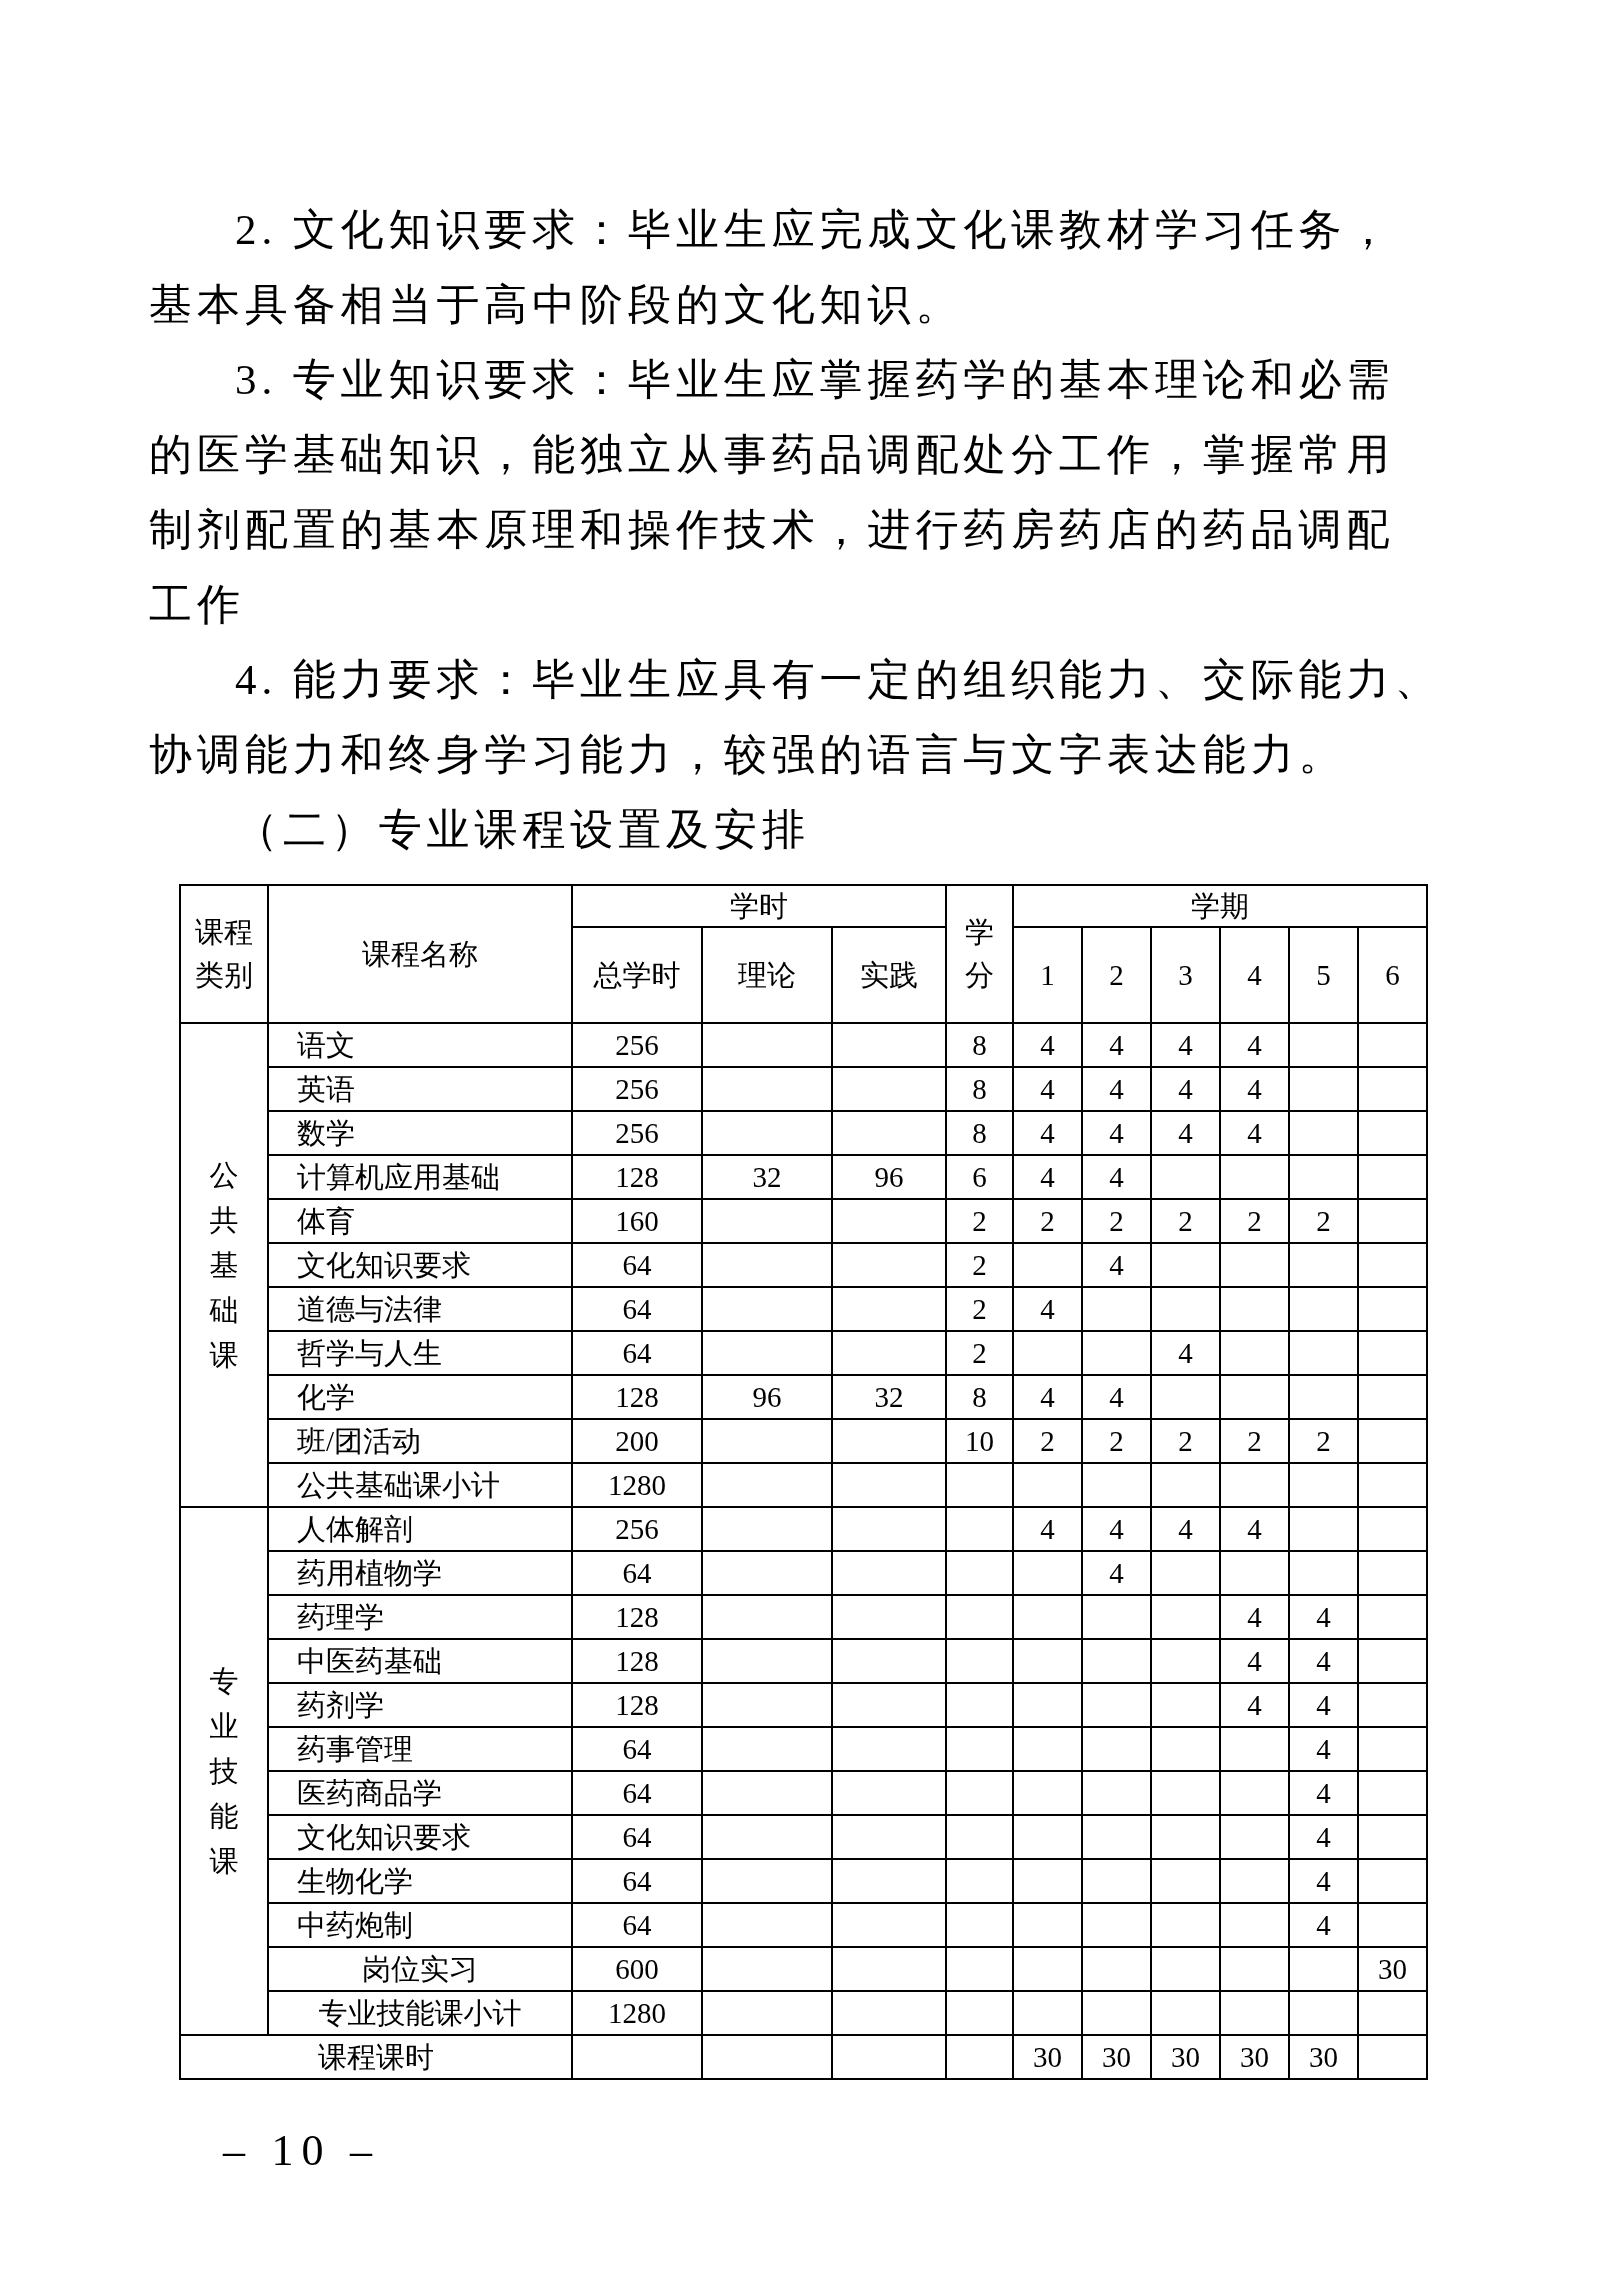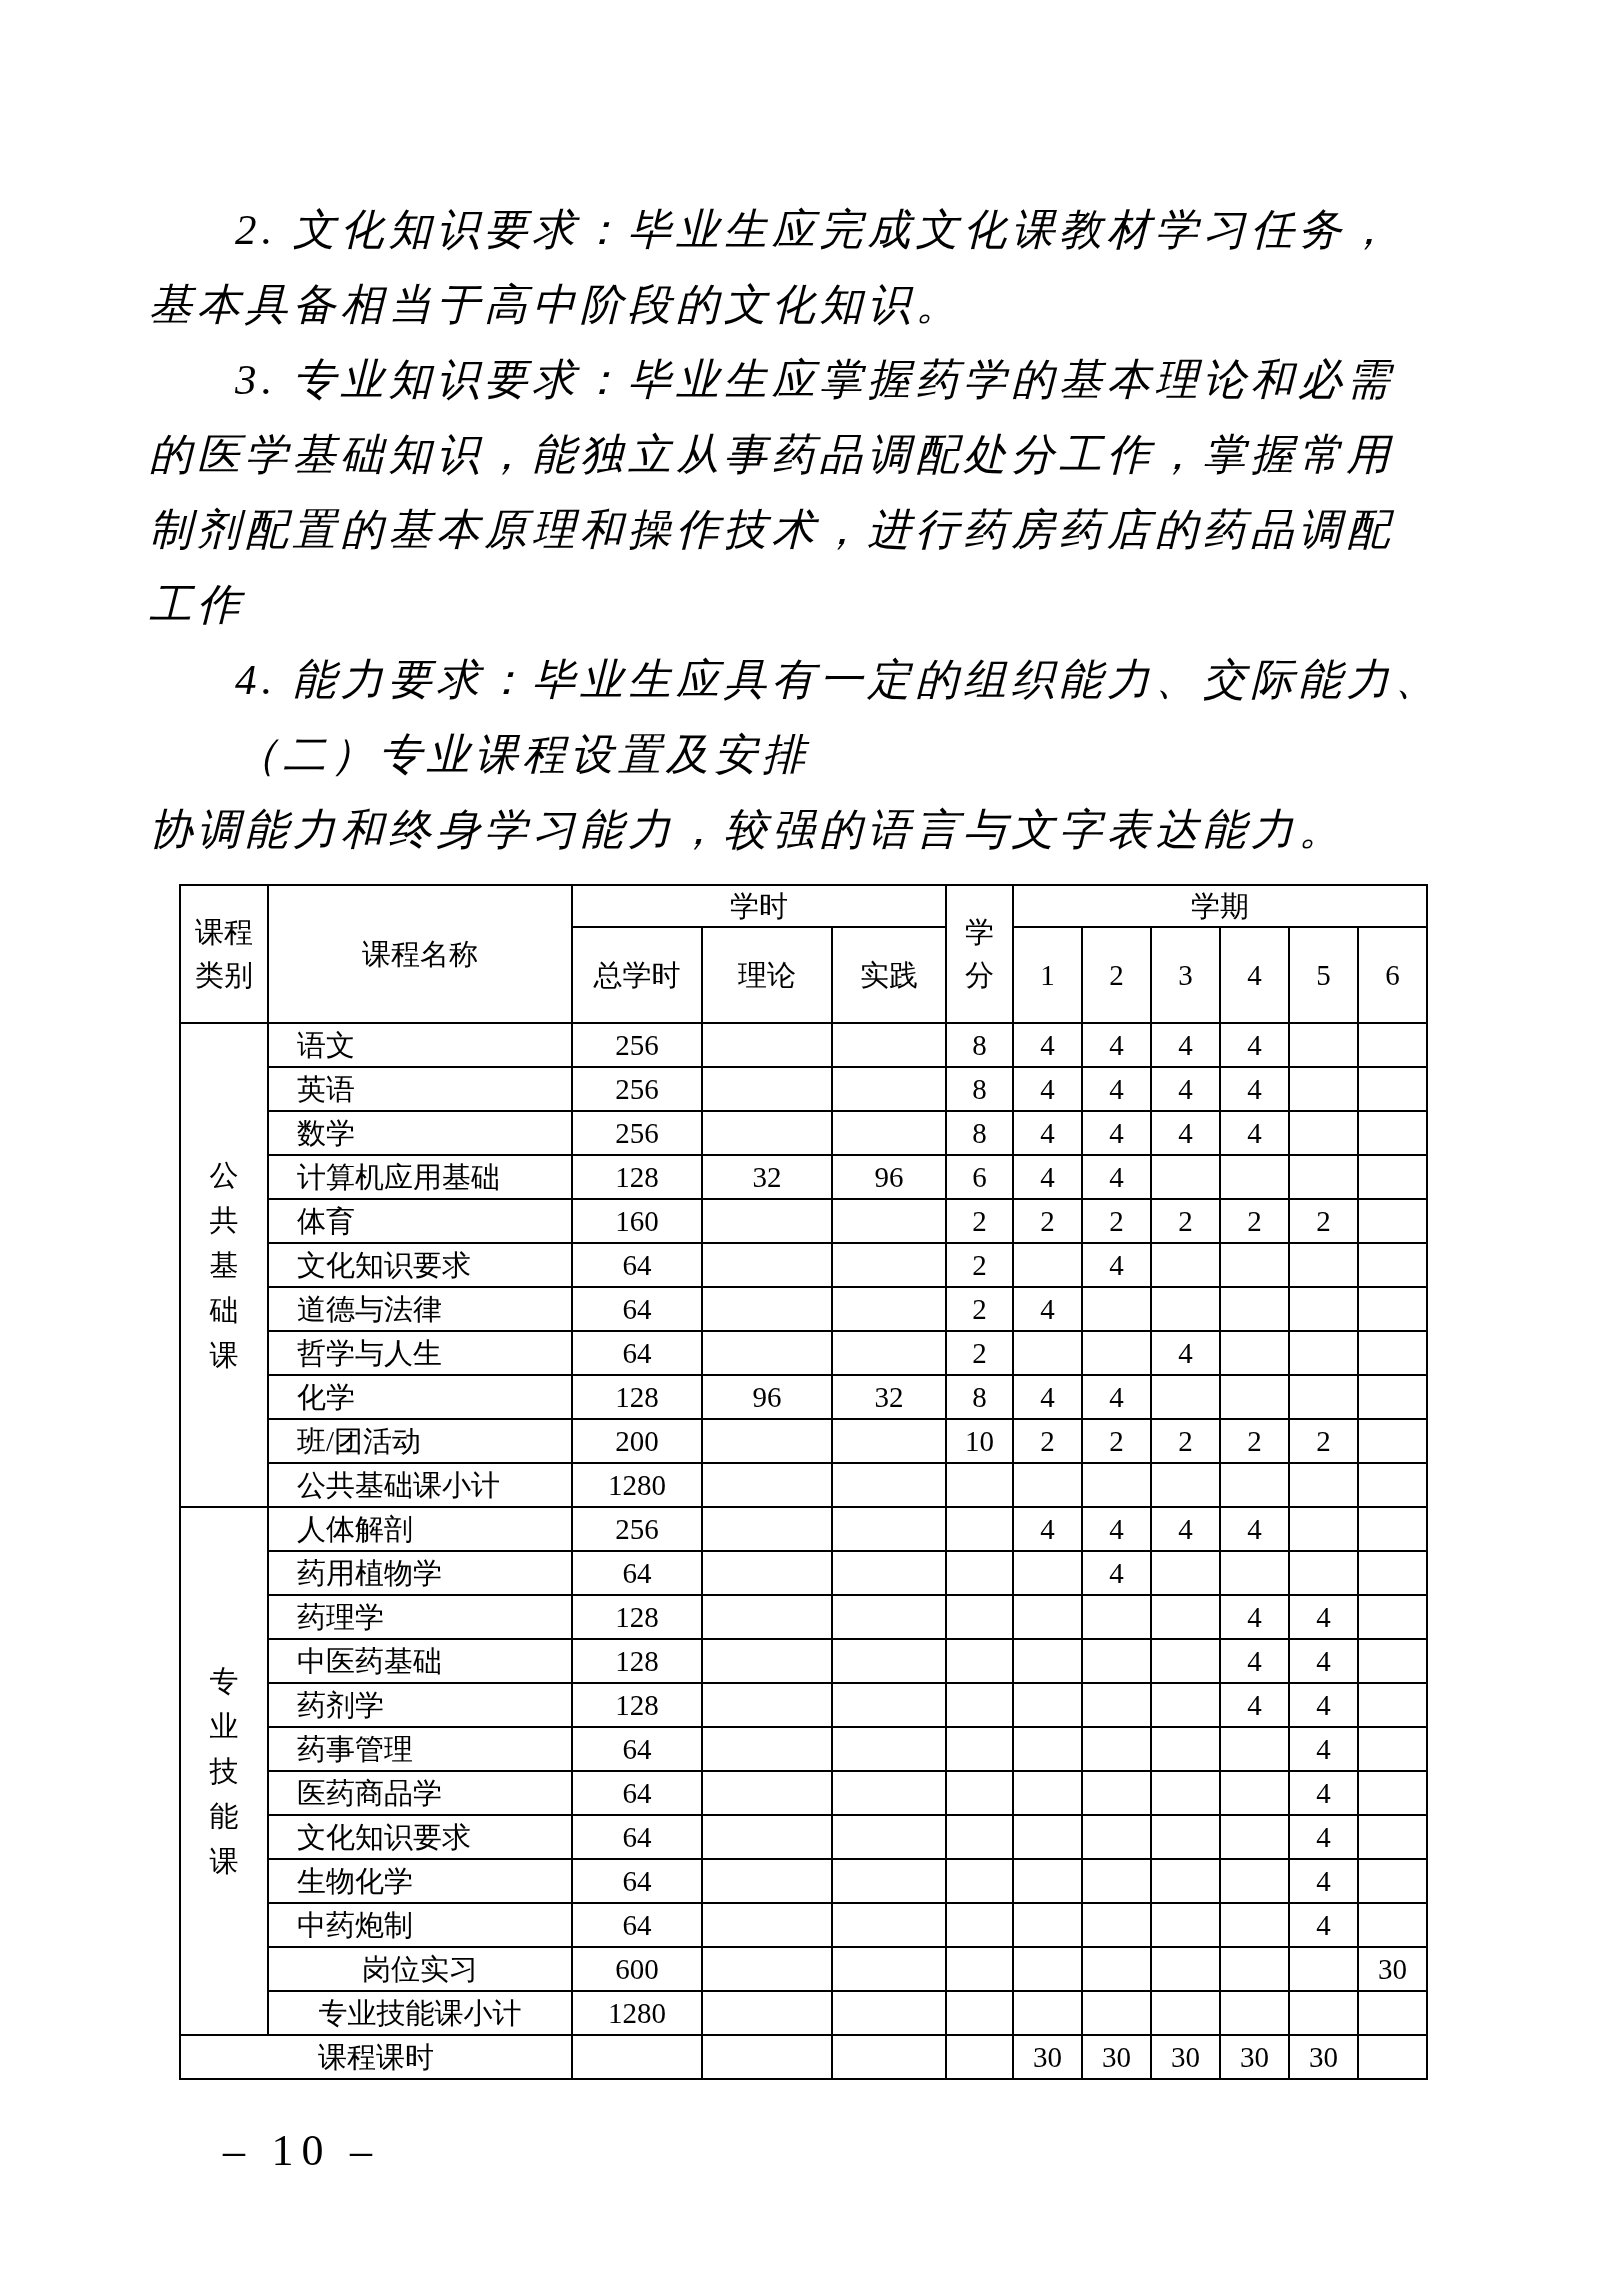--- a/index.html
+++ b/index.html
@@ -5,21 +5,21 @@
   * { margin:0; padding:0; box-sizing:border-box; }
   html,body { background:#ffffff; }
   .page {
     position:relative;
     width:1621px; height:2293px;
     background:#ffffff;
     color:#000000;
     font-family:"Liberation Serif","DejaVu Serif",serif;
     overflow:hidden;
   }
-  .textblock { position:absolute; left:149px; top:192px; width:1343px;font-style:italic; }
+  .textblock { position:absolute; left:149px; top:192px; width:1343px; }
   .line {
     font-size:43px;
     line-height:75px;
     letter-spacing:4.9px;
     white-space:nowrap;
   }
   .line.ind { padding-left:86px; }
 
   table.courses {
     position:absolute;
@@ -59,22 +59,22 @@
 <div class="page">
 
   <div class="textblock">
     <div class="line ind">2. 文化知识要求：毕业生应完成文化课教材学习任务，</div>
     <div class="line">基本具备相当于高中阶段的文化知识。</div>
     <div class="line ind">3. 专业知识要求：毕业生应掌握药学的基本理论和必需</div>
     <div class="line">的医学基础知识，能独立从事药品调配处分工作，掌握常用</div>
     <div class="line">制剂配置的基本原理和操作技术，进行药房药店的药品调配</div>
     <div class="line">工作</div>
     <div class="line ind">4. 能力要求：毕业生应具有一定的组织能力、交际能力、</div>
+    <div class="line">协调能力和终身学习能力，较强的语言与文字表达能力。</div>
     <div class="line ind">（二）专业课程设置及安排</div>
-    <div class="line">协调能力和终身学习能力，较强的语言与文字表达能力。</div>
   </div>
 
   <table class="courses">
     <colgroup>
       <col style="width:88px">
         <col style="width:304px">
       <col style="width:130px">
         <col style="width:130px">
         <col style="width:114px">
       <col style="width:67px">

